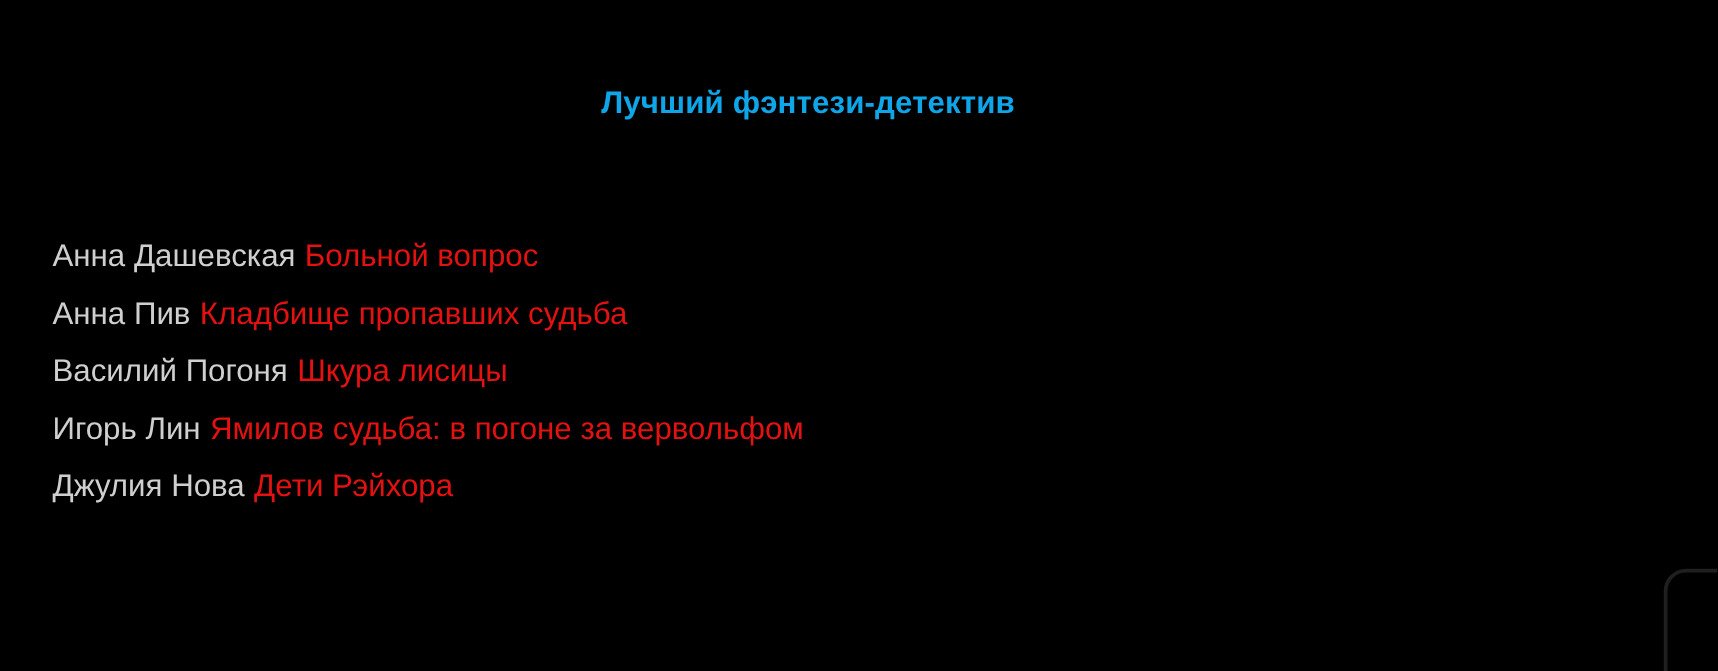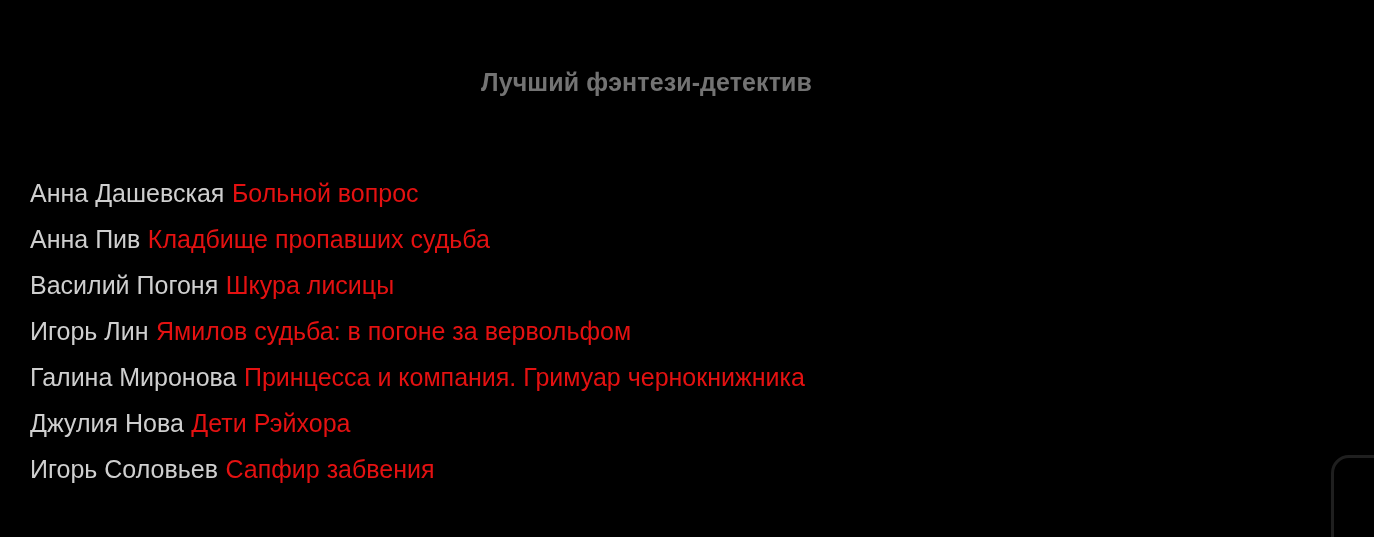--- a/index.html
+++ b/index.html
@@ -41,34 +41,34 @@
   
   .page-title {
     position: absolute;
     left: 0;
     right: 0;
     top: 51px;
     text-align: center;
     font-size: 25px;
     font-weight: bold;
     letter-spacing: 0.1px;
-    color: #737373;
+    color: #0ea5e9;
     padding-right: 81px;  
     box-sizing: border-box;
     white-space: nowrap;
   }
 
   
   .nominee-list {
     position: absolute;
     left: 30px;
     top: 170px;
     right: 0;
     list-style: none;
-    margin: 0;
+    margin: 12px;
     padding: 0;
   }
   .nominee-row {
     font-size: 25px;
     line-height: 46px;
     height: 46px;
     white-space: nowrap;
     color: #cfcfcf;
   }
   .author {
@@ -86,18 +86,16 @@
 
   <div class="ghost-frame"></div>
 
   <h1 class="page-title">Лучший фэнтези-детектив</h1>
 
   <ul class="nominee-list" id="nominee-list">
       <li class="nominee-row"><span class="author">Анна Дашевская</span><span class="sep"> </span><span class="book">Больной вопрос</span></li>
       <li class="nominee-row"><span class="author">Анна Пив</span><span class="sep"> </span><span class="book">Кладбище пропавших судьба</span></li>
       <li class="nominee-row"><span class="author">Василий Погоня</span><span class="sep"> </span><span class="book">Шкура лисицы</span></li>
       <li class="nominee-row"><span class="author">Игорь Лин</span><span class="sep"> </span><span class="book">Ямилов судьба: в погоне за вервольфом</span></li>
-      <li class="nominee-row"><span class="author">Галина Миронова</span><span class="sep"> </span><span class="book">Принцесса и компания. Гримуар чернокнижника</span></li>
       <li class="nominee-row"><span class="author">Джулия Нова</span><span class="sep"> </span><span class="book">Дети Рэйхора</span></li>
-      <li class="nominee-row"><span class="author">Игорь Соловьев</span><span class="sep"> </span><span class="book">Сапфир забвения</span></li>
     </ul>
 
 </div>
 
 </body></html>

